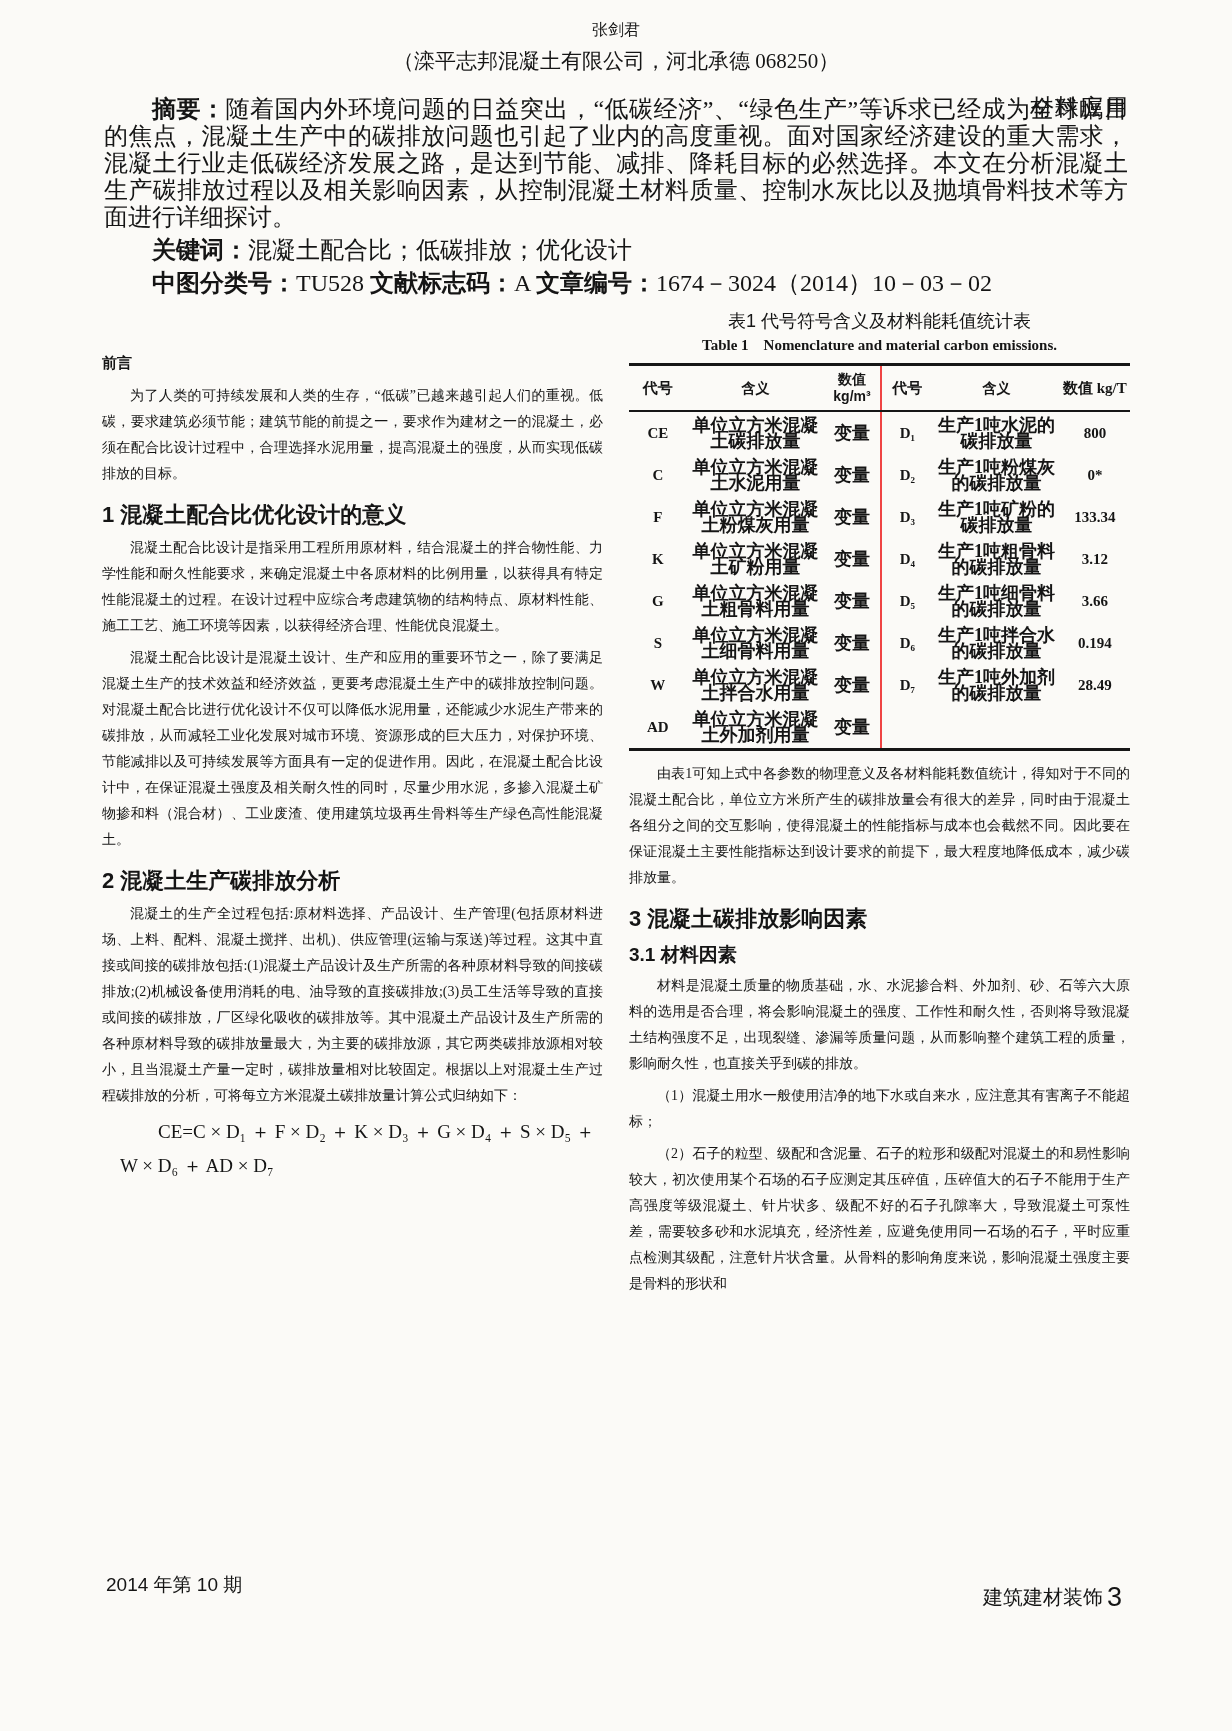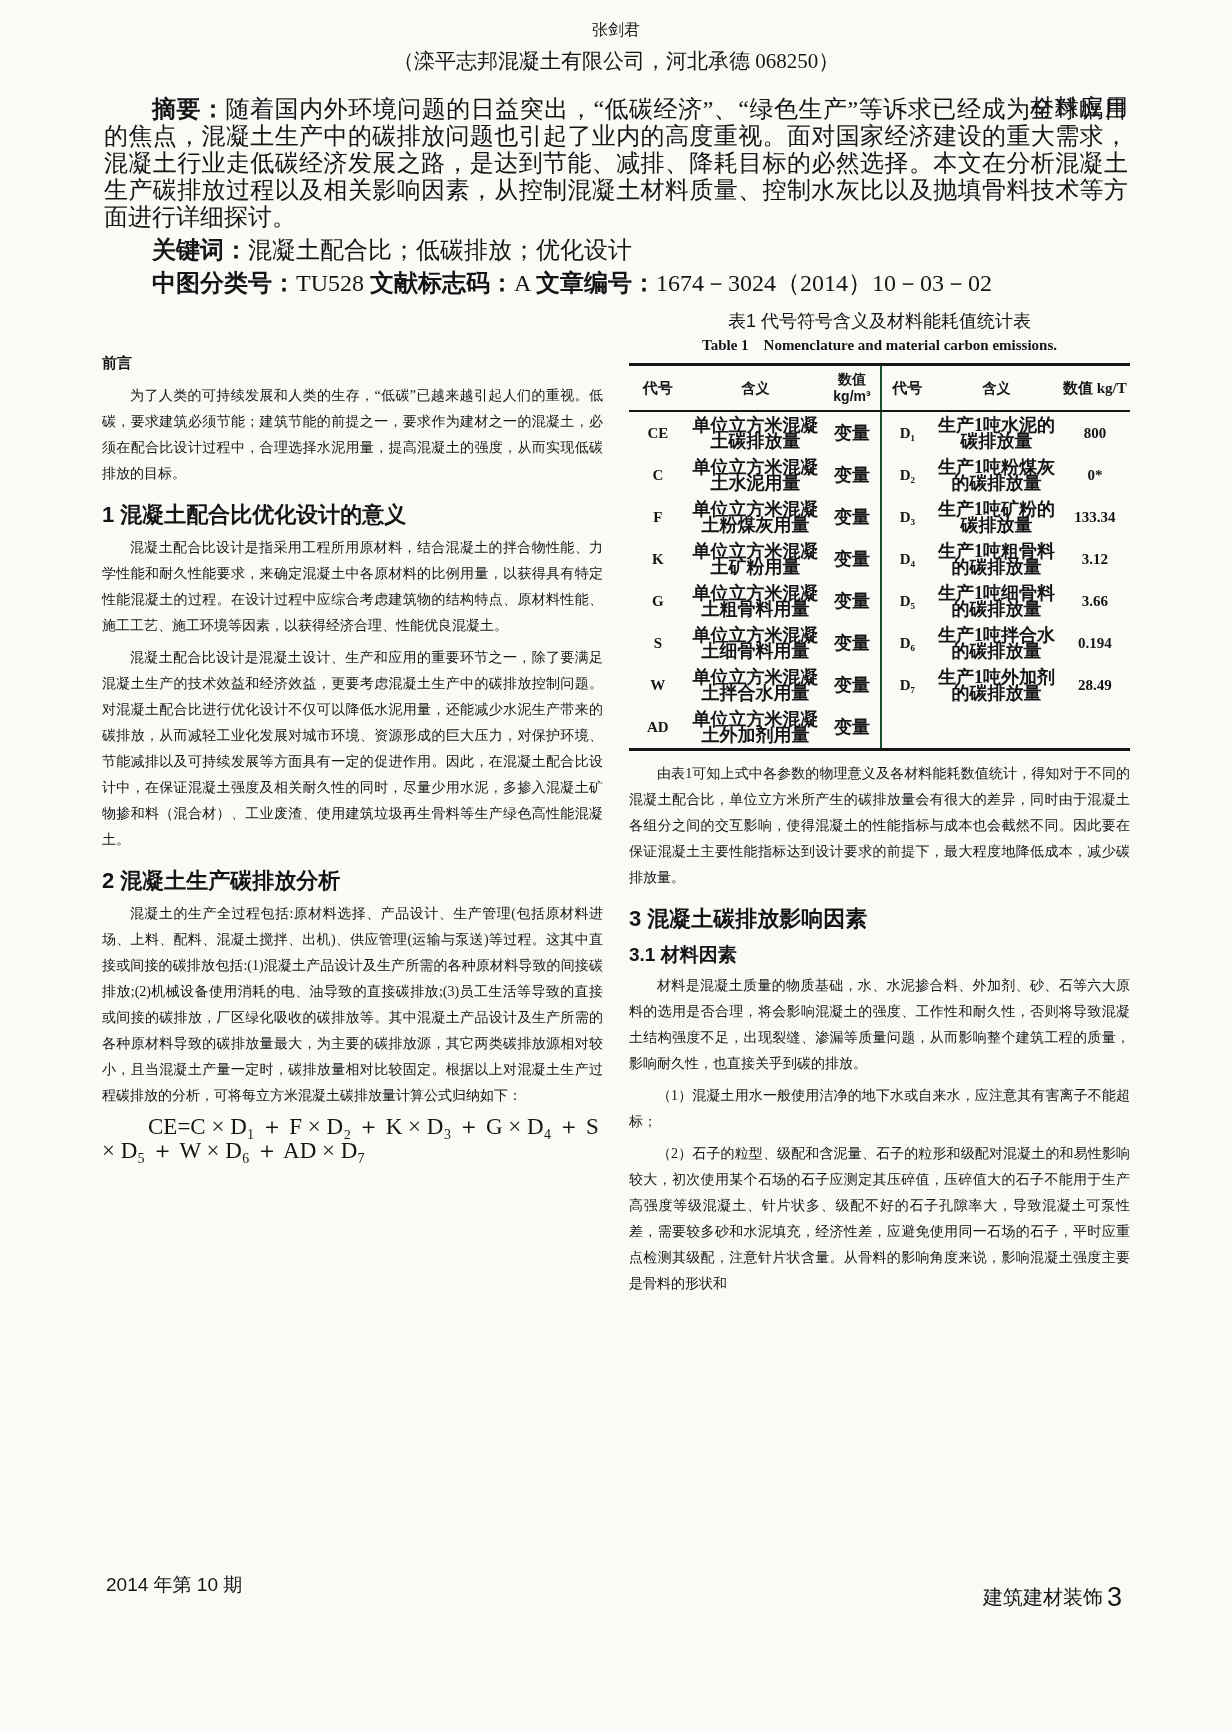--- a/index.html
+++ b/index.html
@@ -48,22 +48,22 @@
     margin:14px 0 6px 0;
     font-family:"Liberation Sans","DejaVu Sans",sans-serif;
     font-size:22px;font-weight:700;line-height:28px;
   }
   .h-sub{
     margin:10px 0 4px 0;
     font-family:"Liberation Sans","DejaVu Sans",sans-serif;
     font-size:19px;font-weight:700;line-height:24px;
   }
   .formula{
-    margin:6px 0 0 0;
-    font-size:23px;line-height:24px;text-indent:2em;
+    margin:6px 0 0 18px;
+    font-size:19px;line-height:34px;text-indent:2em;
   }
   .tcap-cn{
     text-align:center;font-size:18px;line-height:24px;
     font-family:"Liberation Sans","DejaVu Sans",sans-serif;
   }
   .tcap-en{
     text-align:center;font-size:15px;line-height:20px;
     font-weight:700;margin-top:2px;
   }
   table.nomenclature{
@@ -80,21 +80,21 @@
     line-height:17px;
   }
   table.nomenclature td{
     font-family:Liberation Serif, serif;
     font-size:18px;font-weight:700;
     padding:4px 2px;text-align:center;vertical-align:middle;
     line-height:16px;height:34px;
   }
   table.nomenclature .c0{width:56px;font-family:"Liberation Serif","DejaVu Serif",serif;font-size:15px;}
   table.nomenclature .c1{width:142px;}
-  table.nomenclature .c2{width:52px;border-right:2px solid #14532d;}
+  table.nomenclature .c2{width:52px;border-right:2px solid #ef4444;}
   table.nomenclature .c3{width:50px;font-family:"Liberation Serif","DejaVu Serif",serif;font-size:15px;}
   table.nomenclature .c4{width:130px;}
   table.nomenclature .c5{width:68px;font-family:"Liberation Serif","DejaVu Serif",serif;font-size:15px;}
   .footer-left{
     position:absolute;left:106px;top:1572px;
     font-family:"Liberation Sans","DejaVu Sans",sans-serif;
     font-size:19px;
   }
   .footer-right{
     position:absolute;right:110px;top:1582px;

